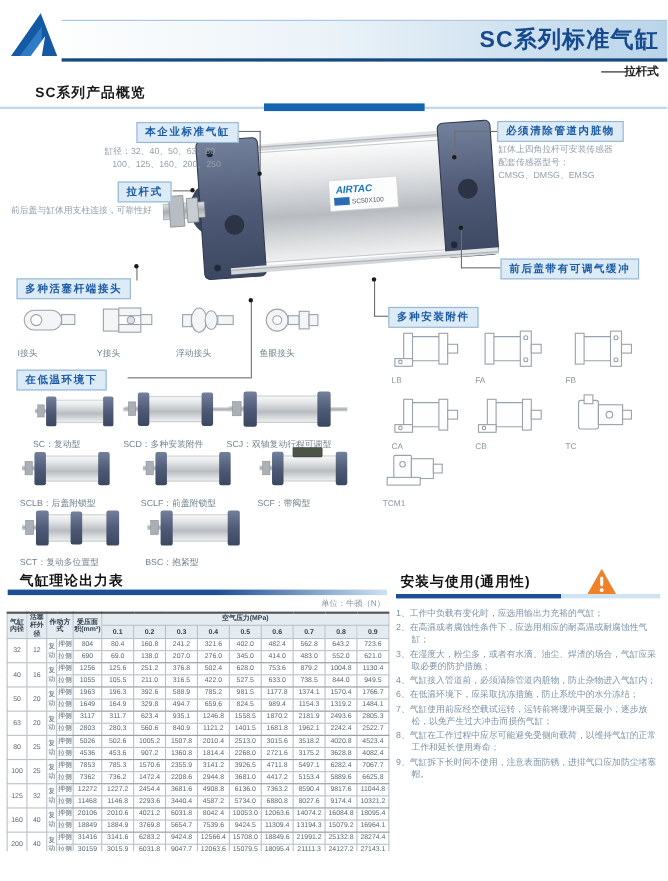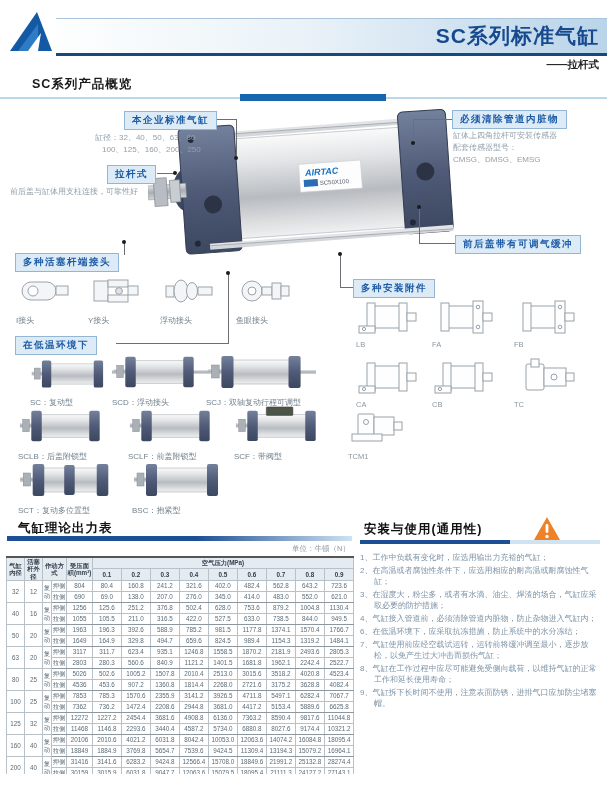--- a/index.html
+++ b/index.html
@@ -268,21 +268,21 @@
 
   <div class="titem" style="left:30px;top:356px">
     <svg width="85" height="36" viewBox="0 0 100 40">
         <use href="#cyl1"></use>
       </svg>
     <div class="tlabel">SC：复动型</div></div>
   <div class="titem" style="left:112px;top:352px">
     <svg width="95" height="40" viewBox="0 0 100 40">
         <use href="#cyl2"></use>
       </svg>
-    <div class="tlabel">SCD：浮动接头</div></div>
+    <div class="tlabel">SCD：多种安装附件</div></div>
   <div class="titem" style="left:206px;top:352px">
     <svg width="110" height="40" viewBox="0 0 100 40" preserveAspectRatio="none">
         <use href="#cyl2"></use>
       </svg>
     <div class="tlabel">SCJ：双轴复动行程可调型</div></div>
   <div class="titem" style="left:18px;top:406px">
     <svg width="95" height="40" viewBox="0 0 100 40">
         <use href="#cyl1"></use>
       </svg>
     <div class="tlabel">SCLB：后盖附锁型</div></div>

